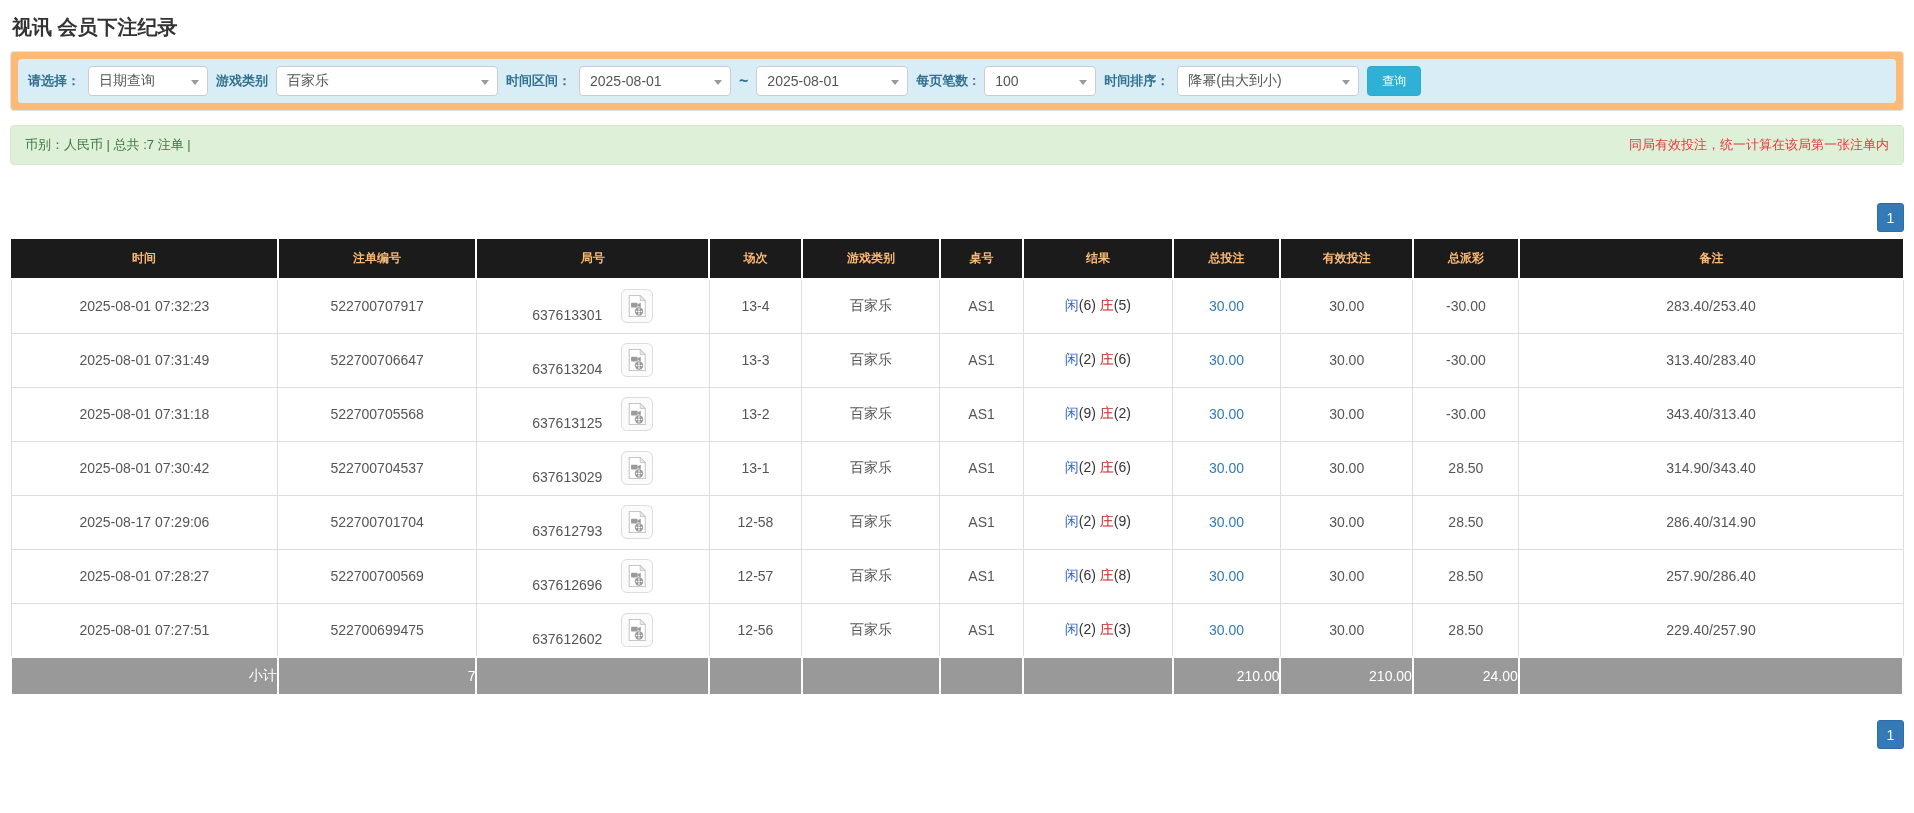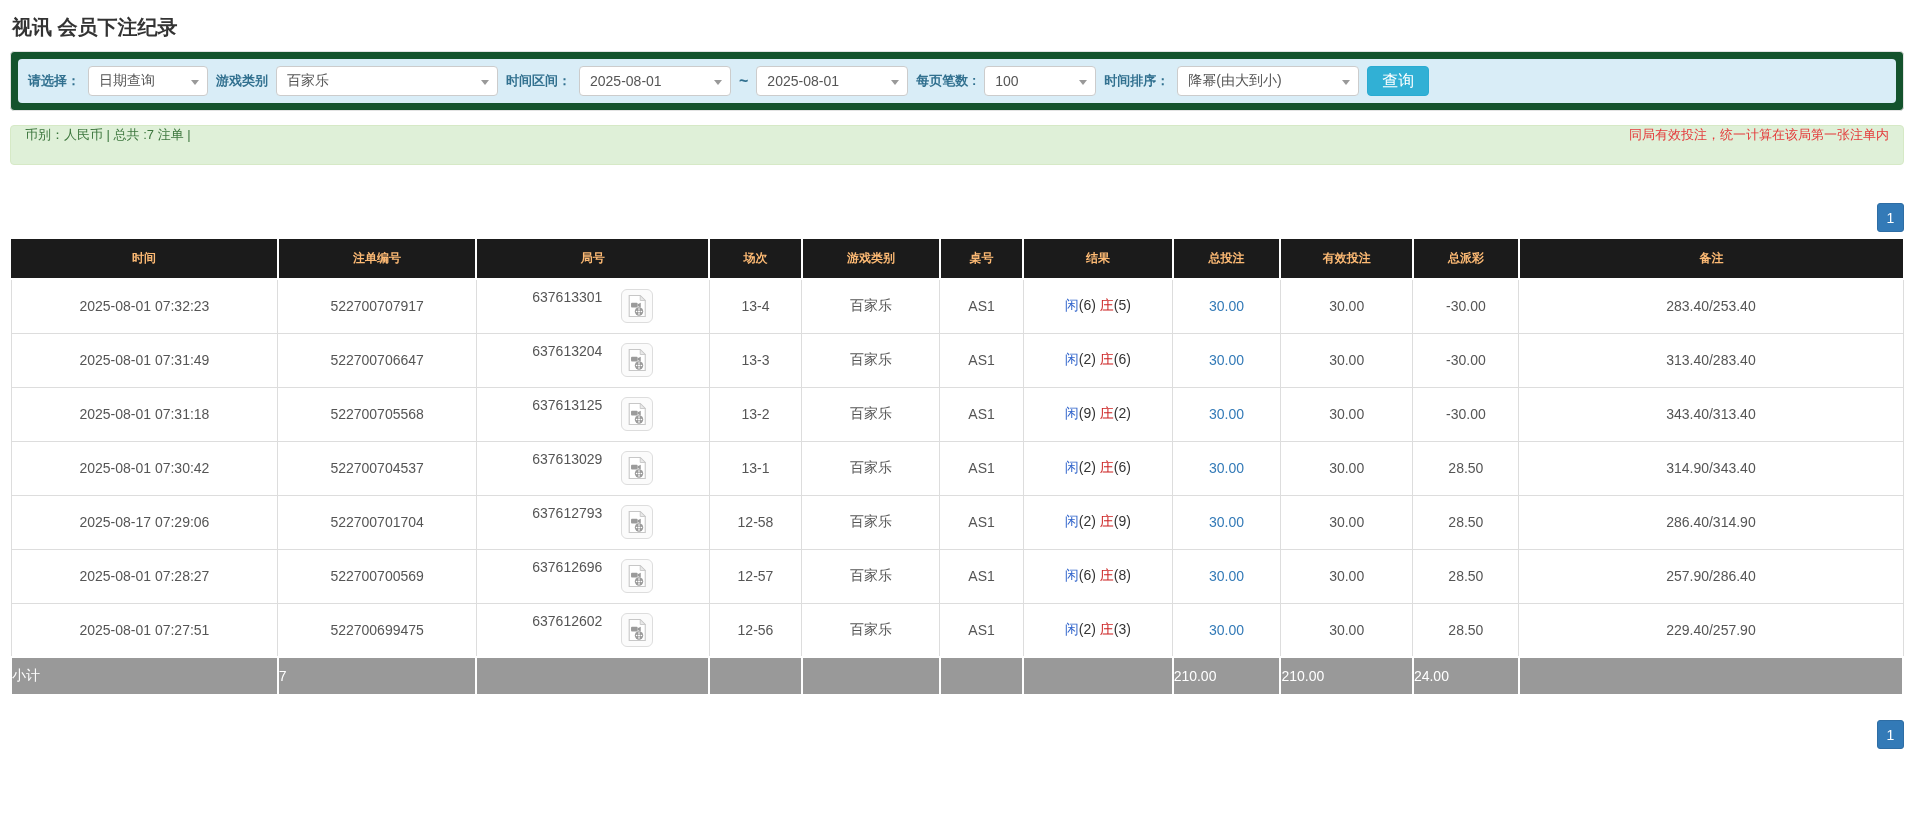--- a/index.html
+++ b/index.html
@@ -4,56 +4,56 @@
 <style>
   * { box-sizing: border-box; margin: 0; padding: 0; }
   html,body { background:#fff; font-family:"Liberation Sans","DejaVu Sans",sans-serif; color:#333; }
   body { width:1914px; height:813px; overflow:hidden; }
   .page { padding:0 10px; }
 
   
   .page-title { font-size:20px; font-weight:bold; color:#333; padding:14px 2px 10px 2px; }
 
   
-  .filter-panel { border:1px solid #e3e3e3; border-radius:4px; padding:7px; background:#14532d; }
+  .filter-panel { border:1px solid #e3e3e3; border-radius:4px; padding:7px; background:#fdba74; }
   .filter-strip { background:#d9edf7; border-radius:4px; padding:7px 10px; display:flex; align-items:center; gap:8px; white-space:nowrap; }
   .f-label { color:#31708f; font-weight:bold; font-size:13px; }
   .control { position:relative; background:#fff; border:1px solid #ccc; border-radius:4px; height:30px; display:inline-flex; align-items:center; padding:0 26px 0 10px; font-size:14px; color:#555; }
   .control .caret { position:absolute; right:8px; top:13px; width:0; height:0; border-left:4px solid transparent; border-right:4px solid transparent; border-top:5px solid #999; }
   .w-select1 { width:120px; }
   .w-game   { width:222px; }
   .w-date   { width:152px; }
   .w-pp     { width:112px; }
   .w-sort   { width:182px; }
   .tilde { color:#31708f; font-weight:bold; }
-  .btn-search { background:#31b0d5; border:1px solid #2aabd2; color:#fff; font-size:16px; height:30px; padding:0 14px; border-radius:4px; cursor:pointer; }
+  .btn-search { background:#31b0d5; border:1px solid #2aabd2; color:#fff; font-size:12px; height:30px; padding:0 14px; border-radius:4px; cursor:pointer; }
 
   
-  .summary-bar { margin-top:14px; background:#dff0d8; border:1px solid #d6e9c6; border-radius:4px; height:40px; display:flex; justify-content:space-between; padding:0 14px; font-size:13px; }
+  .summary-bar { margin-top:14px; background:#dff0d8; border:1px solid #d6e9c6; border-radius:4px; height:40px; display:flex; align-items:center; justify-content:space-between; padding:0 14px; font-size:13px; }
   .summary-left { color:#3c763d; }
   .summary-right { color:#e43a3a; }
 
   
   .pagination-row { display:flex; justify-content:flex-end; margin:38px 0 7px 0; }
   .pagination-row.bottom { margin:24px 0 0 0; }
   .page-btn { min-width:27px; height:29px; background:#337ab7; border:1px solid #2e6da4; color:#fff; font-size:14px; border-radius:3px; display:flex; align-items:center; justify-content:center; cursor:pointer; }
 
   
   table.records { width:100%; border-collapse:collapse; table-layout:fixed; font-size:14px; }
   table.records thead th { background:#1b1b1b; color:#fdba74; font-weight:bold; height:40px; border-right:2px solid #fff; border-bottom:2px solid #fff; text-align:center; font-size:12px; }
   table.records thead th:last-child { border-right:none; }
   table.records tbody td { background:#fff; border:1px solid #ddd; height:54px; text-align:center; color:#555; }
-  .round-cell { display:flex; align-items:flex-start; justify-content:center; gap:19px; }
+  .round-cell { display:flex; align-items:flex-end; justify-content:center; gap:19px; }
   .video-btn { display:inline-flex; align-items:center; justify-content:center; width:32px; height:34px; background:#fbfbfb; border:1px solid #ddd; border-radius:6px; cursor:pointer; }
   .res-player { color:#3366cc; }
   .res-banker { color:#cc2222; }
   .res-num { color:#333; }
   .val-link { color:#337ab7; cursor:pointer; }
   .neg { color:#ee2222; }
-  table.records tfoot td { background:#999; color:#fff; border:2px solid #fff; height:38px; text-align:left; font-size:14px; }
+  table.records tfoot td { background:#999; color:#fff; border:2px solid #fff; height:38px; text-align:right; font-size:14px; }
 </style>
 </head>
 <body>
 
 <div class="page">
 
   <div class="page-title">视讯 会员下注纪录</div>
 
   <div class="filter-panel">
     <div class="filter-strip">

